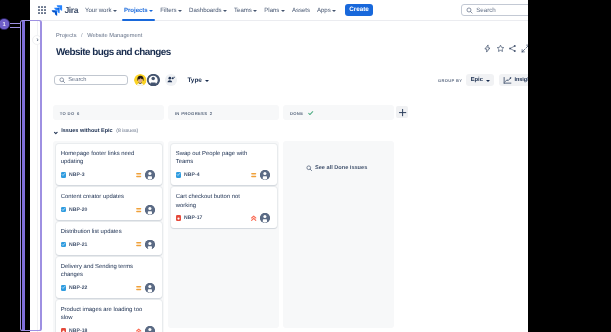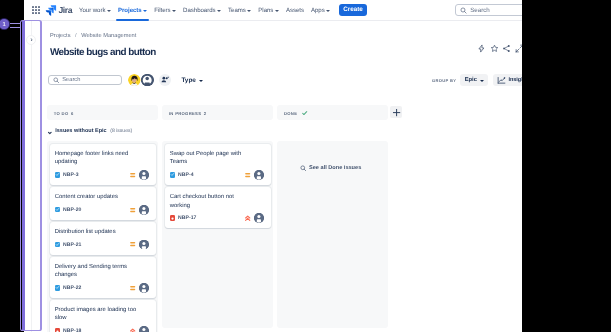--- a/index.html
+++ b/index.html
@@ -1,19 +1,19 @@
 <!DOCTYPE html>
 <html><head>
 <meta charset="utf-8">
 <style>
   *{box-sizing:border-box;margin:0;padding:0}
   html,body{width:611px;height:332px;overflow:hidden;background:#000;
     font-family:"Liberation Sans",sans-serif;-webkit-font-smoothing:antialiased;text-rendering:geometricPrecision}
   .page{position:relative;width:611px;height:332px;background:#000;overflow:hidden}
-  .app{position:absolute;left:24px;top:0;width:498px;height:332px;background:#fff;overflow:hidden}
+  .app{position:absolute;left:30px;top:0;width:498px;height:332px;background:#fff;overflow:hidden}
 
   
   .topnav{position:absolute;left:0;top:0;width:585px;height:21px;background:#fff;
     border-bottom:1px solid #ebecf0;display:flex;align-items:center}
   .tn-apps{margin-left:8px;width:8px;height:8px;display:grid;grid-template-columns:repeat(3,2px);
     grid-template-rows:repeat(3,2px);gap:1px;cursor:pointer}
   .tn-apps i{width:2px;height:2px;background:#626f86;border-radius:0.4px;display:block}
   .tn-logo{display:flex;align-items:center;gap:1.5px;margin-left:5px;cursor:pointer}
   .tn-logo .lbl{font-size:8.6px;font-weight:700;color:#42526e;letter-spacing:-.45px}
   .navitem{font-size:6.1px;color:#44546f;margin-left:7.0px;display:flex;align-items:center;gap:1.6px;
@@ -224,21 +224,21 @@
         </svg>
       </div>
     </div>
     <div class="content">
       <div class="crumbs">
         <a>Projects</a>
         <span class="sep">/</span>
         <a>Website Management</a>
       </div>
       <div class="titlerow">
-        <h1>Website bugs and button</h1>
+        <h1>Website bugs and changes</h1>
         <div class="titleactions">
           <div class="ta">
             <svg width="9" height="9" viewBox="0 0 24 24">
               <path d="M13.5 2.5L5 13.3h5.2l-.6 8.2L18.5 10.6h-5.3z" fill="none" stroke="#44546f" stroke-width="2" stroke-linejoin="round"></path>
             </svg>
           </div>
           <div class="ta">
             <svg width="9" height="9" viewBox="0 0 24 24">
               <path d="M12 3.2l2.7 5.6 6 .8-4.4 4.2 1.1 6-5.4-2.9-5.4 2.9 1.1-6L3.3 9.6l6-.8z" fill="none" stroke="#44546f" stroke-width="1.9" stroke-linejoin="round"></path>
             </svg>

